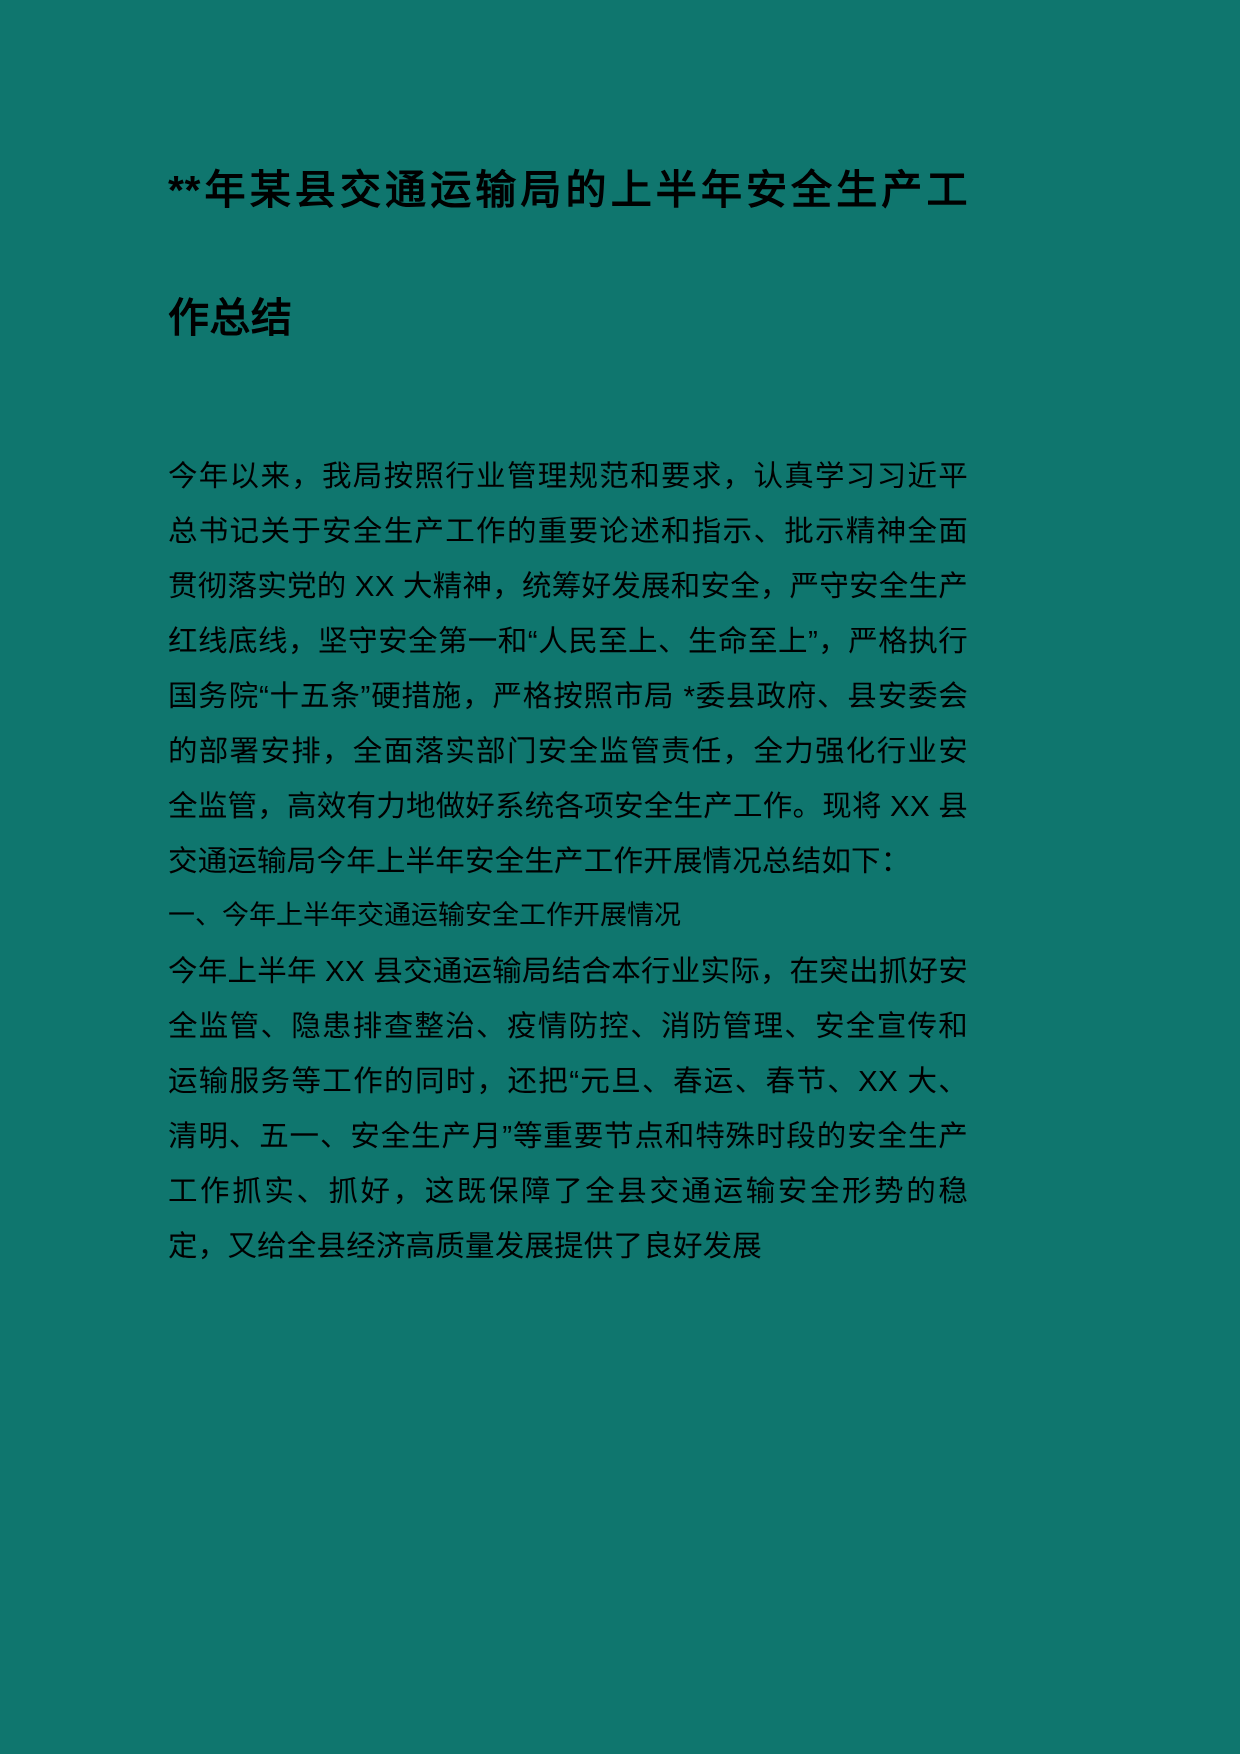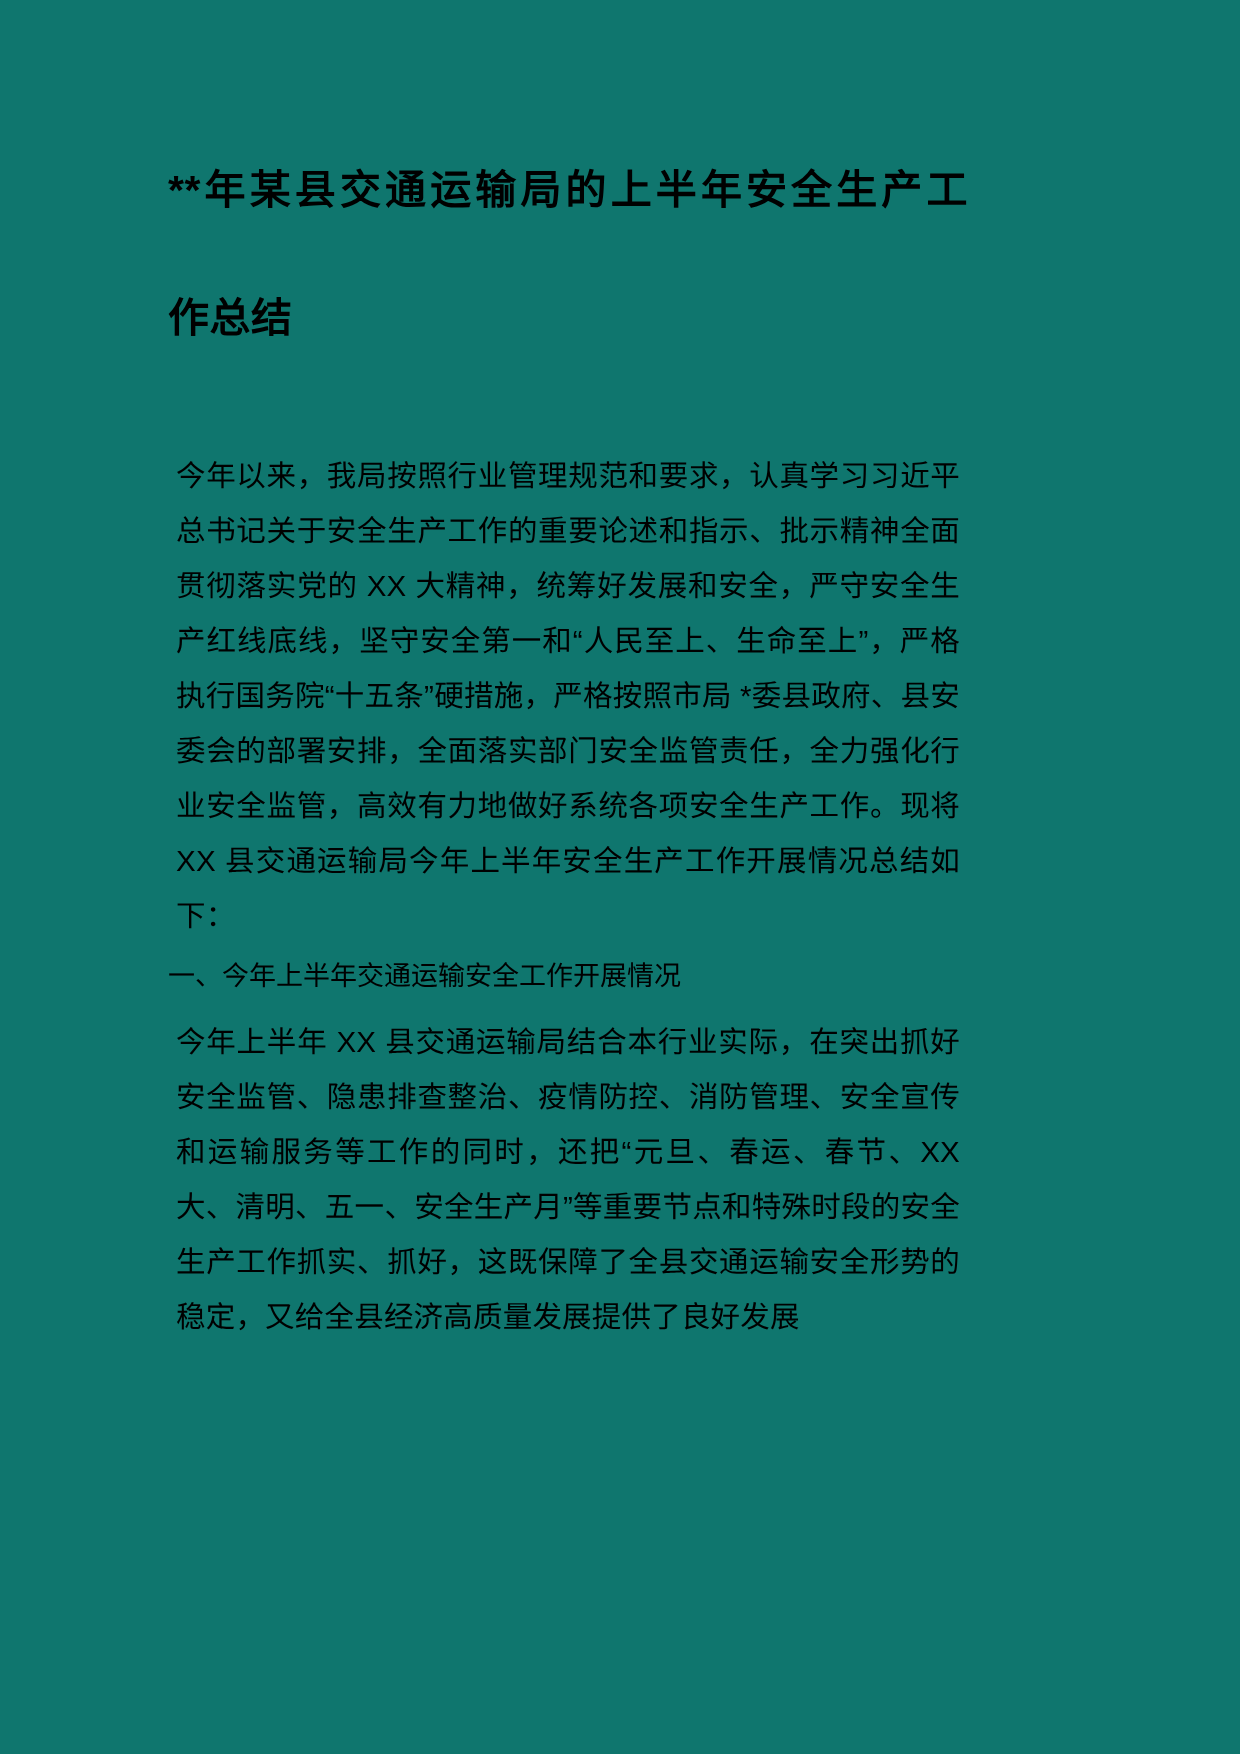--- a/index.html
+++ b/index.html
@@ -54,36 +54,35 @@
     display: block;
     text-align: left;
     margin-top: 78px;
   }
 
   
   .body-block {
     margin-top: 105px;
   }
   p.para {
-    margin: 8px;
+    margin: 0;
     font-size: 29.5px;
     line-height: 55px;
     text-align: justify;
     text-justify: inter-ideograph;
     letter-spacing: 0.2px;
     color: #000;
     word-break: break-all;
   }
   .heading-para {
     margin: 0;
     font-size: 27px;
     line-height: 55px;
     text-align: left;
     color: #000;
-    font-family: Liberation Mono, monospace;
   }
   .tail {
     text-align-last: left;
   }
 </style>
 </head>
 <body>
 
 <div class="page">
   <div class="content">

